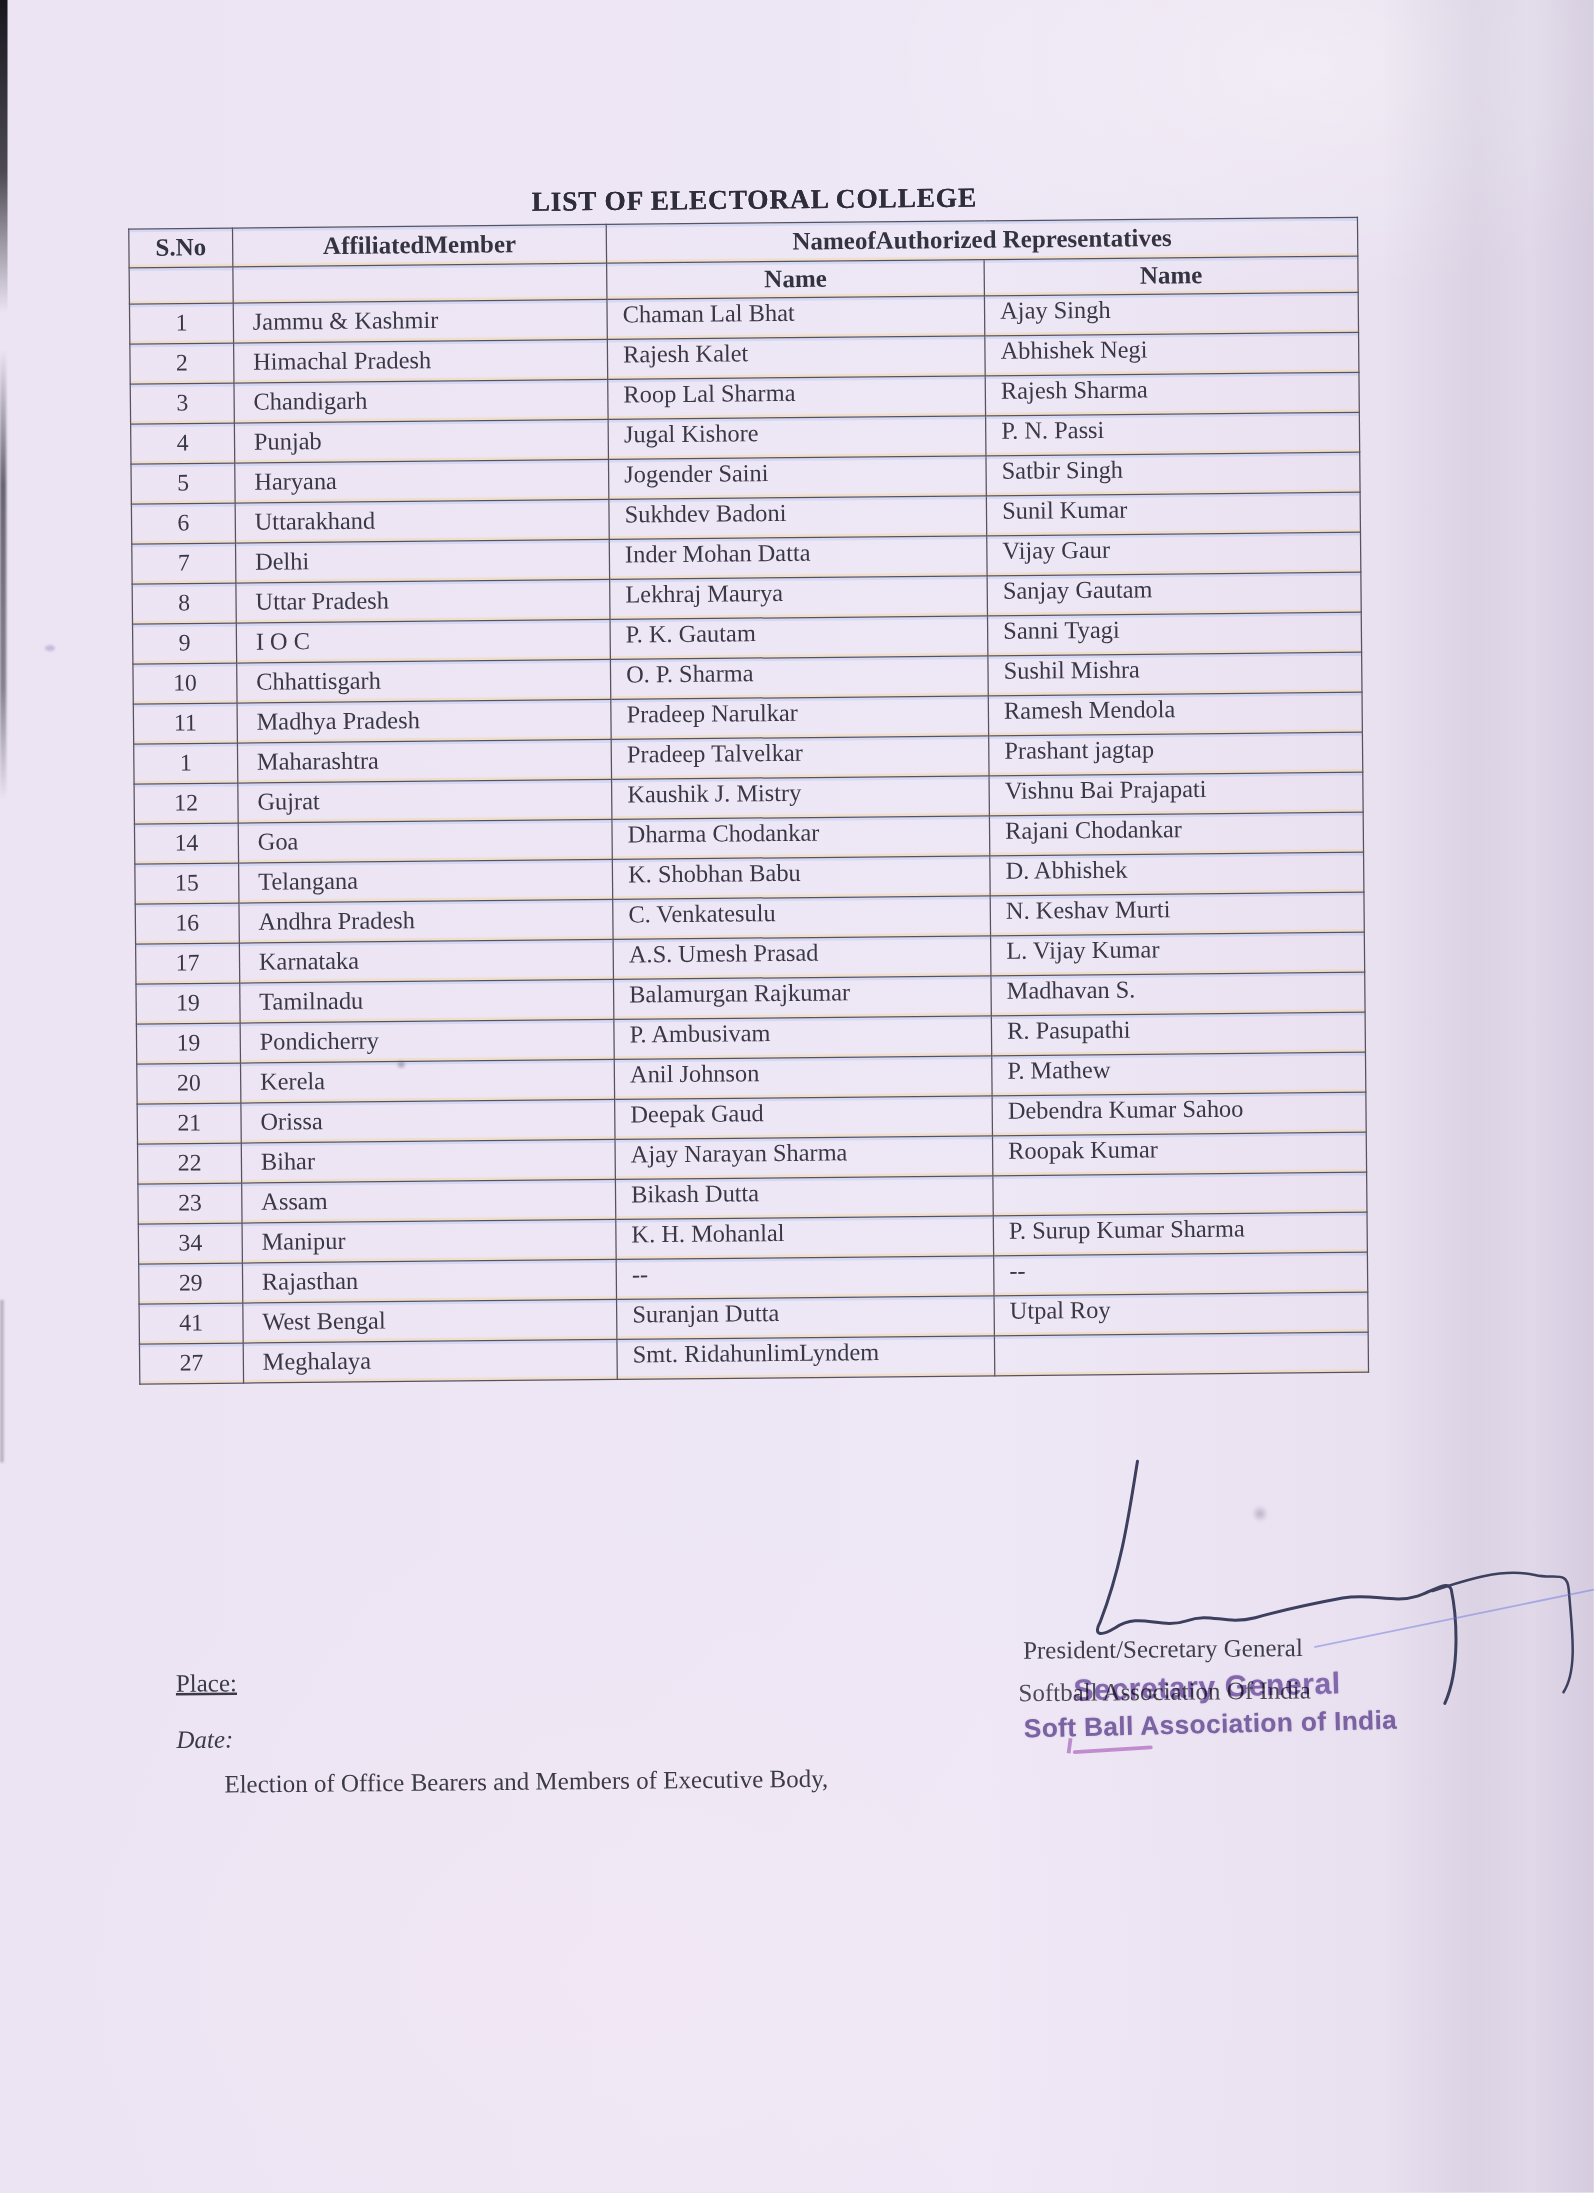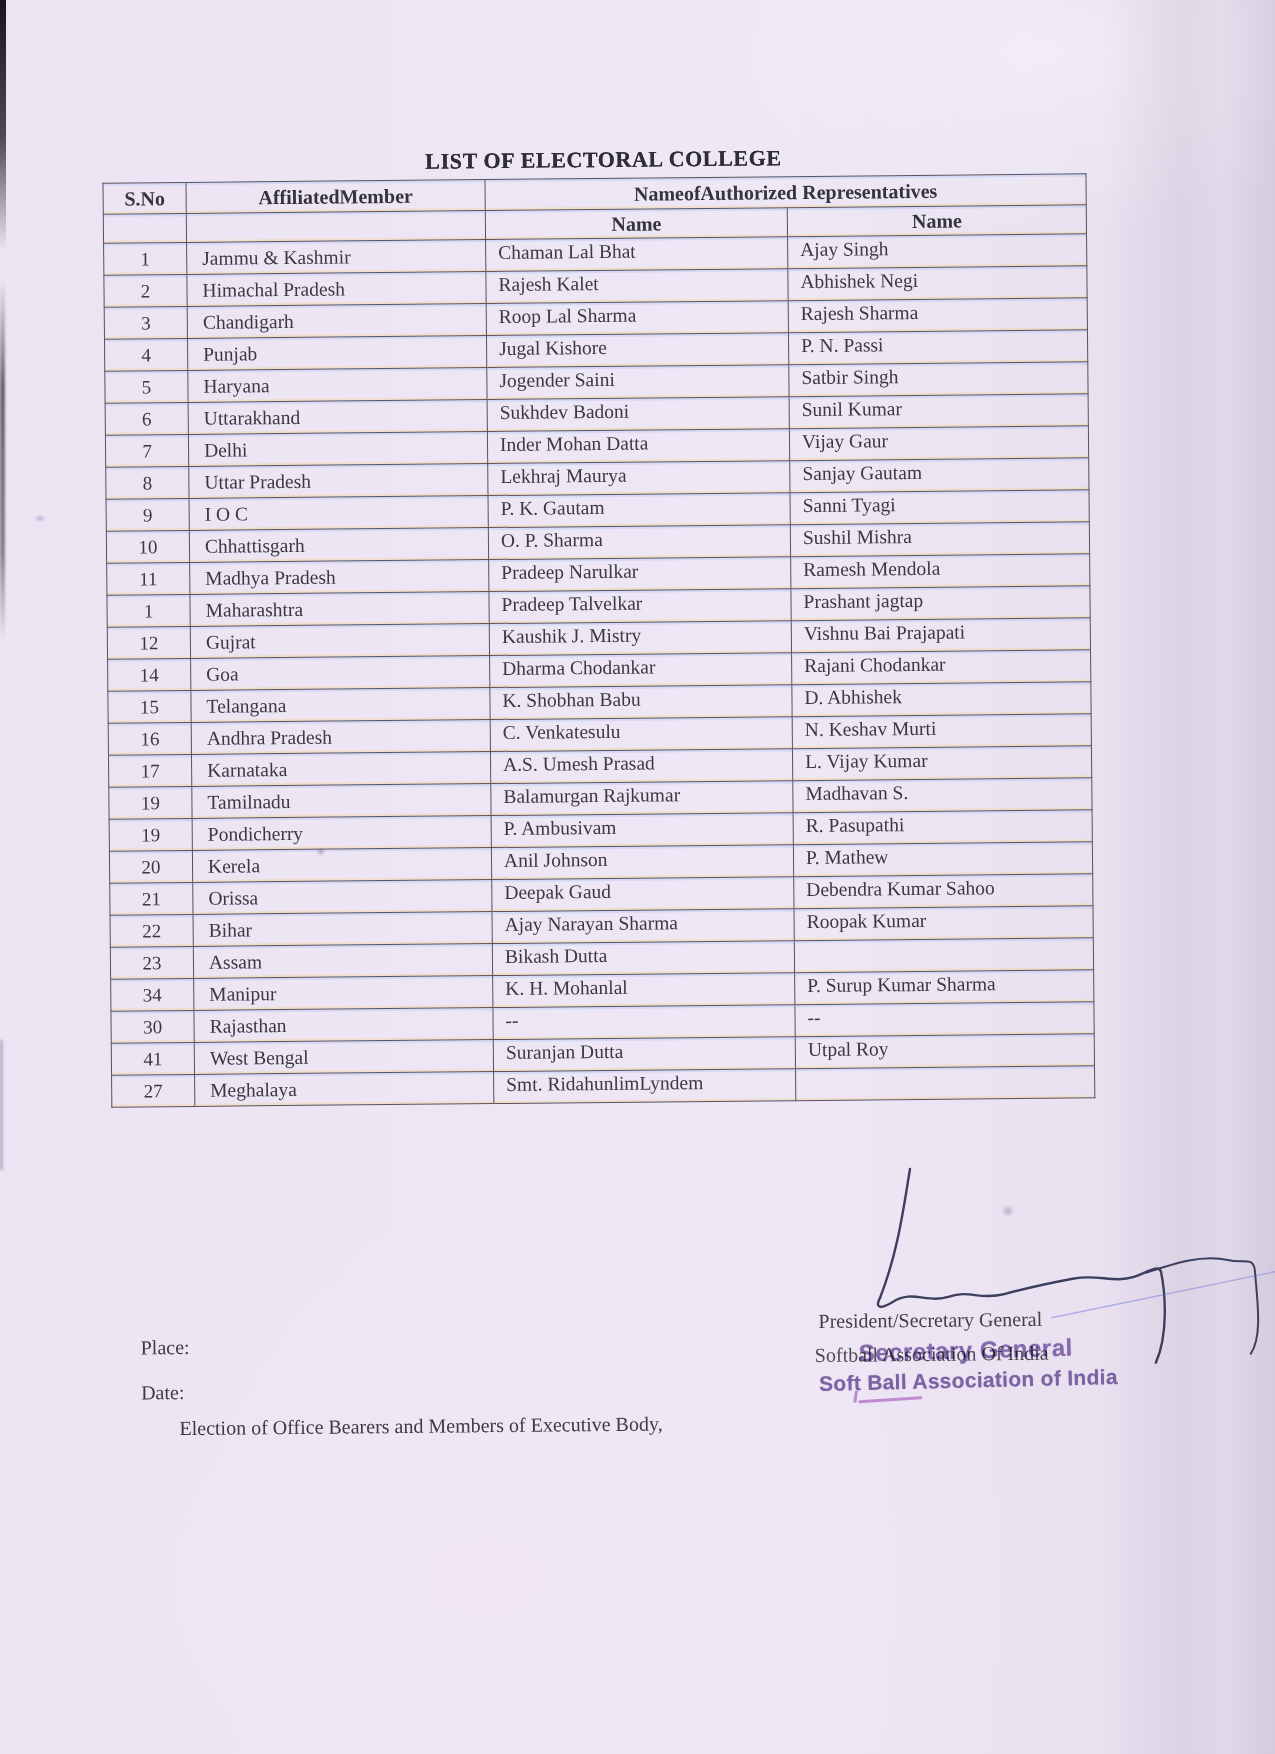--- a/index.html
+++ b/index.html
@@ -54,22 +54,22 @@
   .ec th { font-size:20px; font-weight:bold; text-align:center; color:#343340; }
   .ec thead tr:first-child th { height:31px; }
   .ec thead tr:last-child th { height:29px; }
   .ec td { height:32px; font-size:19.5px; }
   col.c1 { width:83px; } col.c2 { width:299px; } col.c3 { width:302px; } col.c4 { width:299px; }
   td.c-sno { text-align:center; vertical-align:middle; font-size:19px; }
   td.c-member { vertical-align:bottom; padding:0 4px 4px 15px; }
   td.c-rep { vertical-align:top; padding:2px 4px 0 12px; }
 
   .footer-left { position:absolute; left:134px; color:#3b3a45; font-size:20px; }
-  .place-label { position:absolute; left:0; top:0; white-space:nowrap; }
-  .date-label  { position:absolute; left:0; top:45px; white-space:nowrap; }
+  .place-label { position:absolute; left:0; top:0; white-space:nowrap;text-decoration:underline; }
+  .date-label  { position:absolute; left:0; top:45px; white-space:nowrap;font-style:italic; }
   .election-line { position:absolute; left:38px; top:81px; white-space:nowrap; font-size:20px; }
 
   .sign-block { position:absolute; left:0; top:0; }
   .signatory-title { position:absolute; left:812px; top:1312px; font-size:20px; color:#3f3e49; white-space:nowrap; }
   .signatory-org   { position:absolute; left:808px; top:1346px; font-size:20px; color:#4c4a55; white-space:nowrap; }
   .stamp-line1 {
     position:absolute; left:852px; top:1340px;
     font-family:"Liberation Sans", sans-serif; font-weight:bold; font-size:24px;
     color:#6d4d9e; opacity:.82; letter-spacing:.5px; transform:rotate(-1deg);
     mix-blend-mode:multiply; white-space:nowrap;
@@ -264,21 +264,21 @@
           <td class="c-rep">Bikash Dutta</td>
           <td class="c-rep"></td>
         </tr>
         <tr>
           <td class="c-sno">34</td>
           <td class="c-member">Manipur</td>
           <td class="c-rep">K. H. Mohanlal</td>
           <td class="c-rep">P. Surup Kumar Sharma</td>
         </tr>
         <tr>
-          <td class="c-sno">30</td>
+          <td class="c-sno">29</td>
           <td class="c-member">Rajasthan</td>
           <td class="c-rep">--</td>
           <td class="c-rep">--</td>
         </tr>
         <tr>
           <td class="c-sno">41</td>
           <td class="c-member">West Bengal</td>
           <td class="c-rep">Suranjan Dutta</td>
           <td class="c-rep">Utpal Roy</td>
         </tr>

